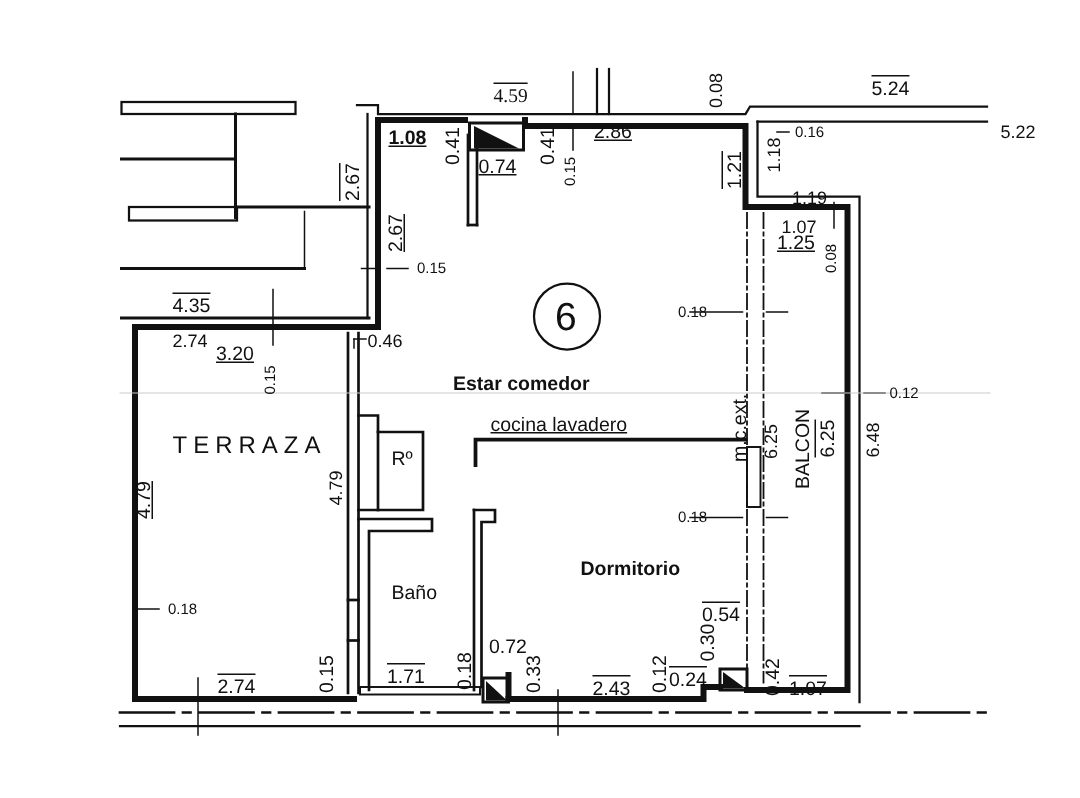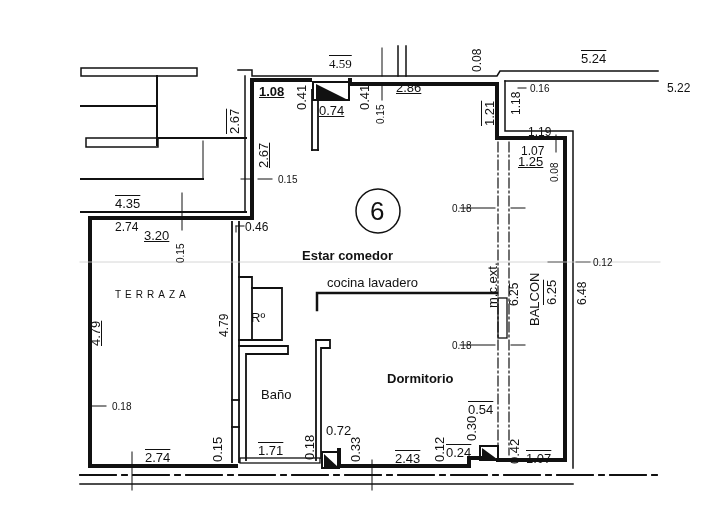--- a/index.html
+++ b/index.html
@@ -7,21 +7,21 @@
   #plan{position:absolute;left:0;top:0;width:720px;height:532px;}
   .lbl{position:absolute;white-space:nowrap;line-height:1;color:#111;}
   .dim{font-size:12px;}
   .dim-lg{font-size:13px;}
   .dim-sm{font-size:10px;}
   .ol{text-decoration:overline;}
   .ul{text-decoration:underline;}
   .rot{transform-origin:left top;transform:rotate(-90deg);}
   .room{font-size:13px;}
   .room-b{font-size:13px;font-weight:bold;}
-  .terr{font-size:10px;letter-spacing:4px;}
+  .terr{font-size:16px;letter-spacing:4px;}
   .unit{font-size:26px;}
 </style>
 </head>
 <body>
 
 <svg id="plan" viewBox="0 0 720 532" xmlns="http://www.w3.org/2000/svg">
   <g fill="none" stroke="#111" stroke-linecap="square">
 
     <g stroke-width="2">
       <rect x="81" y="68" width="116" height="8" stroke-width="1.5"></rect>
@@ -112,26 +112,26 @@
       <line x1="236" y1="226" x2="236" y2="232"></line>
     </g>
 
     <line x1="80" y1="262" x2="660" y2="262" stroke="#ccc" stroke-width="0.8"></line>
   </g>
 </svg>
 
 <span class="lbl unit" style="left:370px;top:198px;">6</span>
 
 <span class="lbl room" style="left:302px;top:249px;font-weight:bold;">Estar comedor</span>
-<span class="lbl room" style="left:327px;top:276px;">cocina lavadero</span>
+<span class="lbl room" style="left:327px;top:276px;text-decoration:underline;">cocina lavadero</span>
 <span class="lbl terr" style="left:115px;top:290px;">TERRAZA</span>
 <span class="lbl room" style="left:261px;top:388px;text-align:right;">Baño</span>
 <span class="lbl room-b" style="left:387px;top:372px;">Dormitorio</span>
 <span class="lbl room rot" style="left:528px;top:326px;">BALCON</span>
-<span class="lbl room" style="left:251px;top:299px;margin-top:12px;">Rº</span>
+<span class="lbl room" style="left:261px;top:299px;">Rº</span>
 <span class="lbl room rot" style="left:486px;top:308px;">m.c.ext.</span>
 
 <span class="lbl dim-lg ol" style="left:329px;top:57px;font-family:Liberation Serif, serif;">4.59</span>
 <span class="lbl dim-lg ol" style="left:581px;top:52px;">5.24</span>
 <span class="lbl dim" style="left:623px;top:82px;padding-left:44px;">5.22</span>
 <span class="lbl dim rot" style="left:471px;top:72px;">0.08</span>
 <span class="lbl dim-lg ul" style="left:259px;top:85px;font-weight:bold;">1.08</span>
 <span class="lbl dim-lg rot" style="left:295px;top:110px;">0.41</span>
 <span class="lbl dim-lg ul" style="left:319px;top:104px;">0.74</span>
 <span class="lbl dim-lg rot" style="left:358px;top:110px;">0.41</span>

